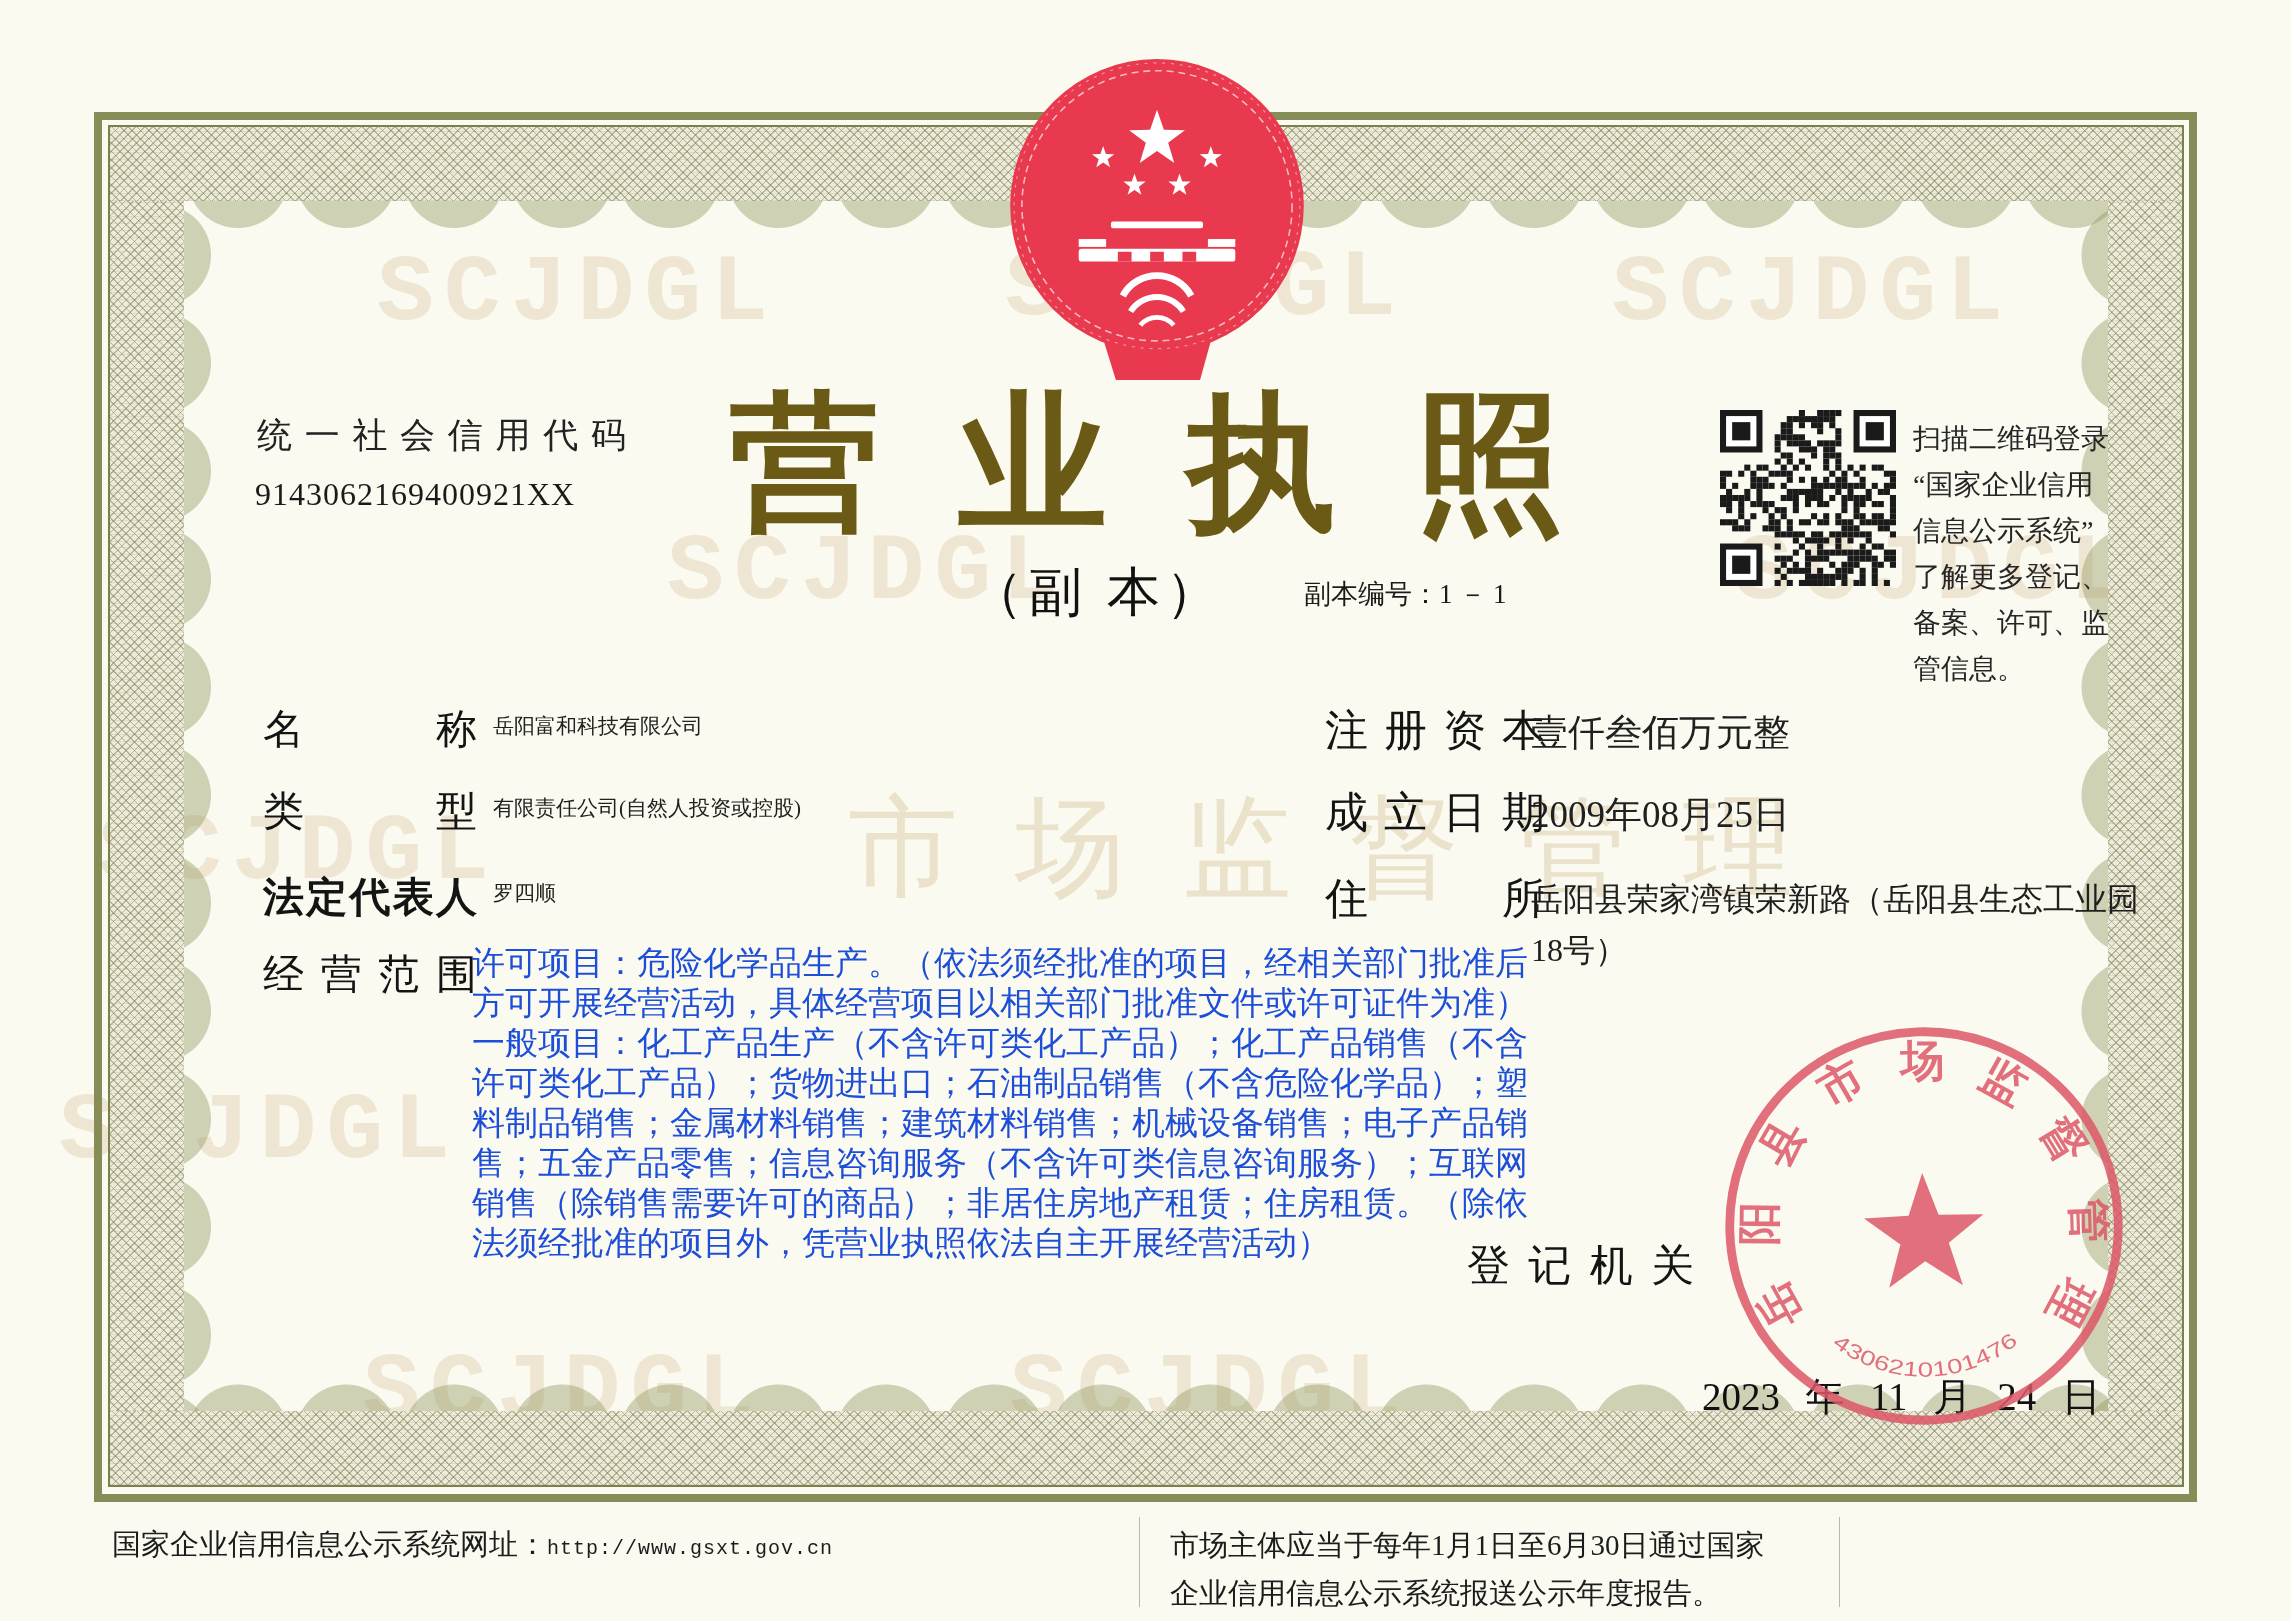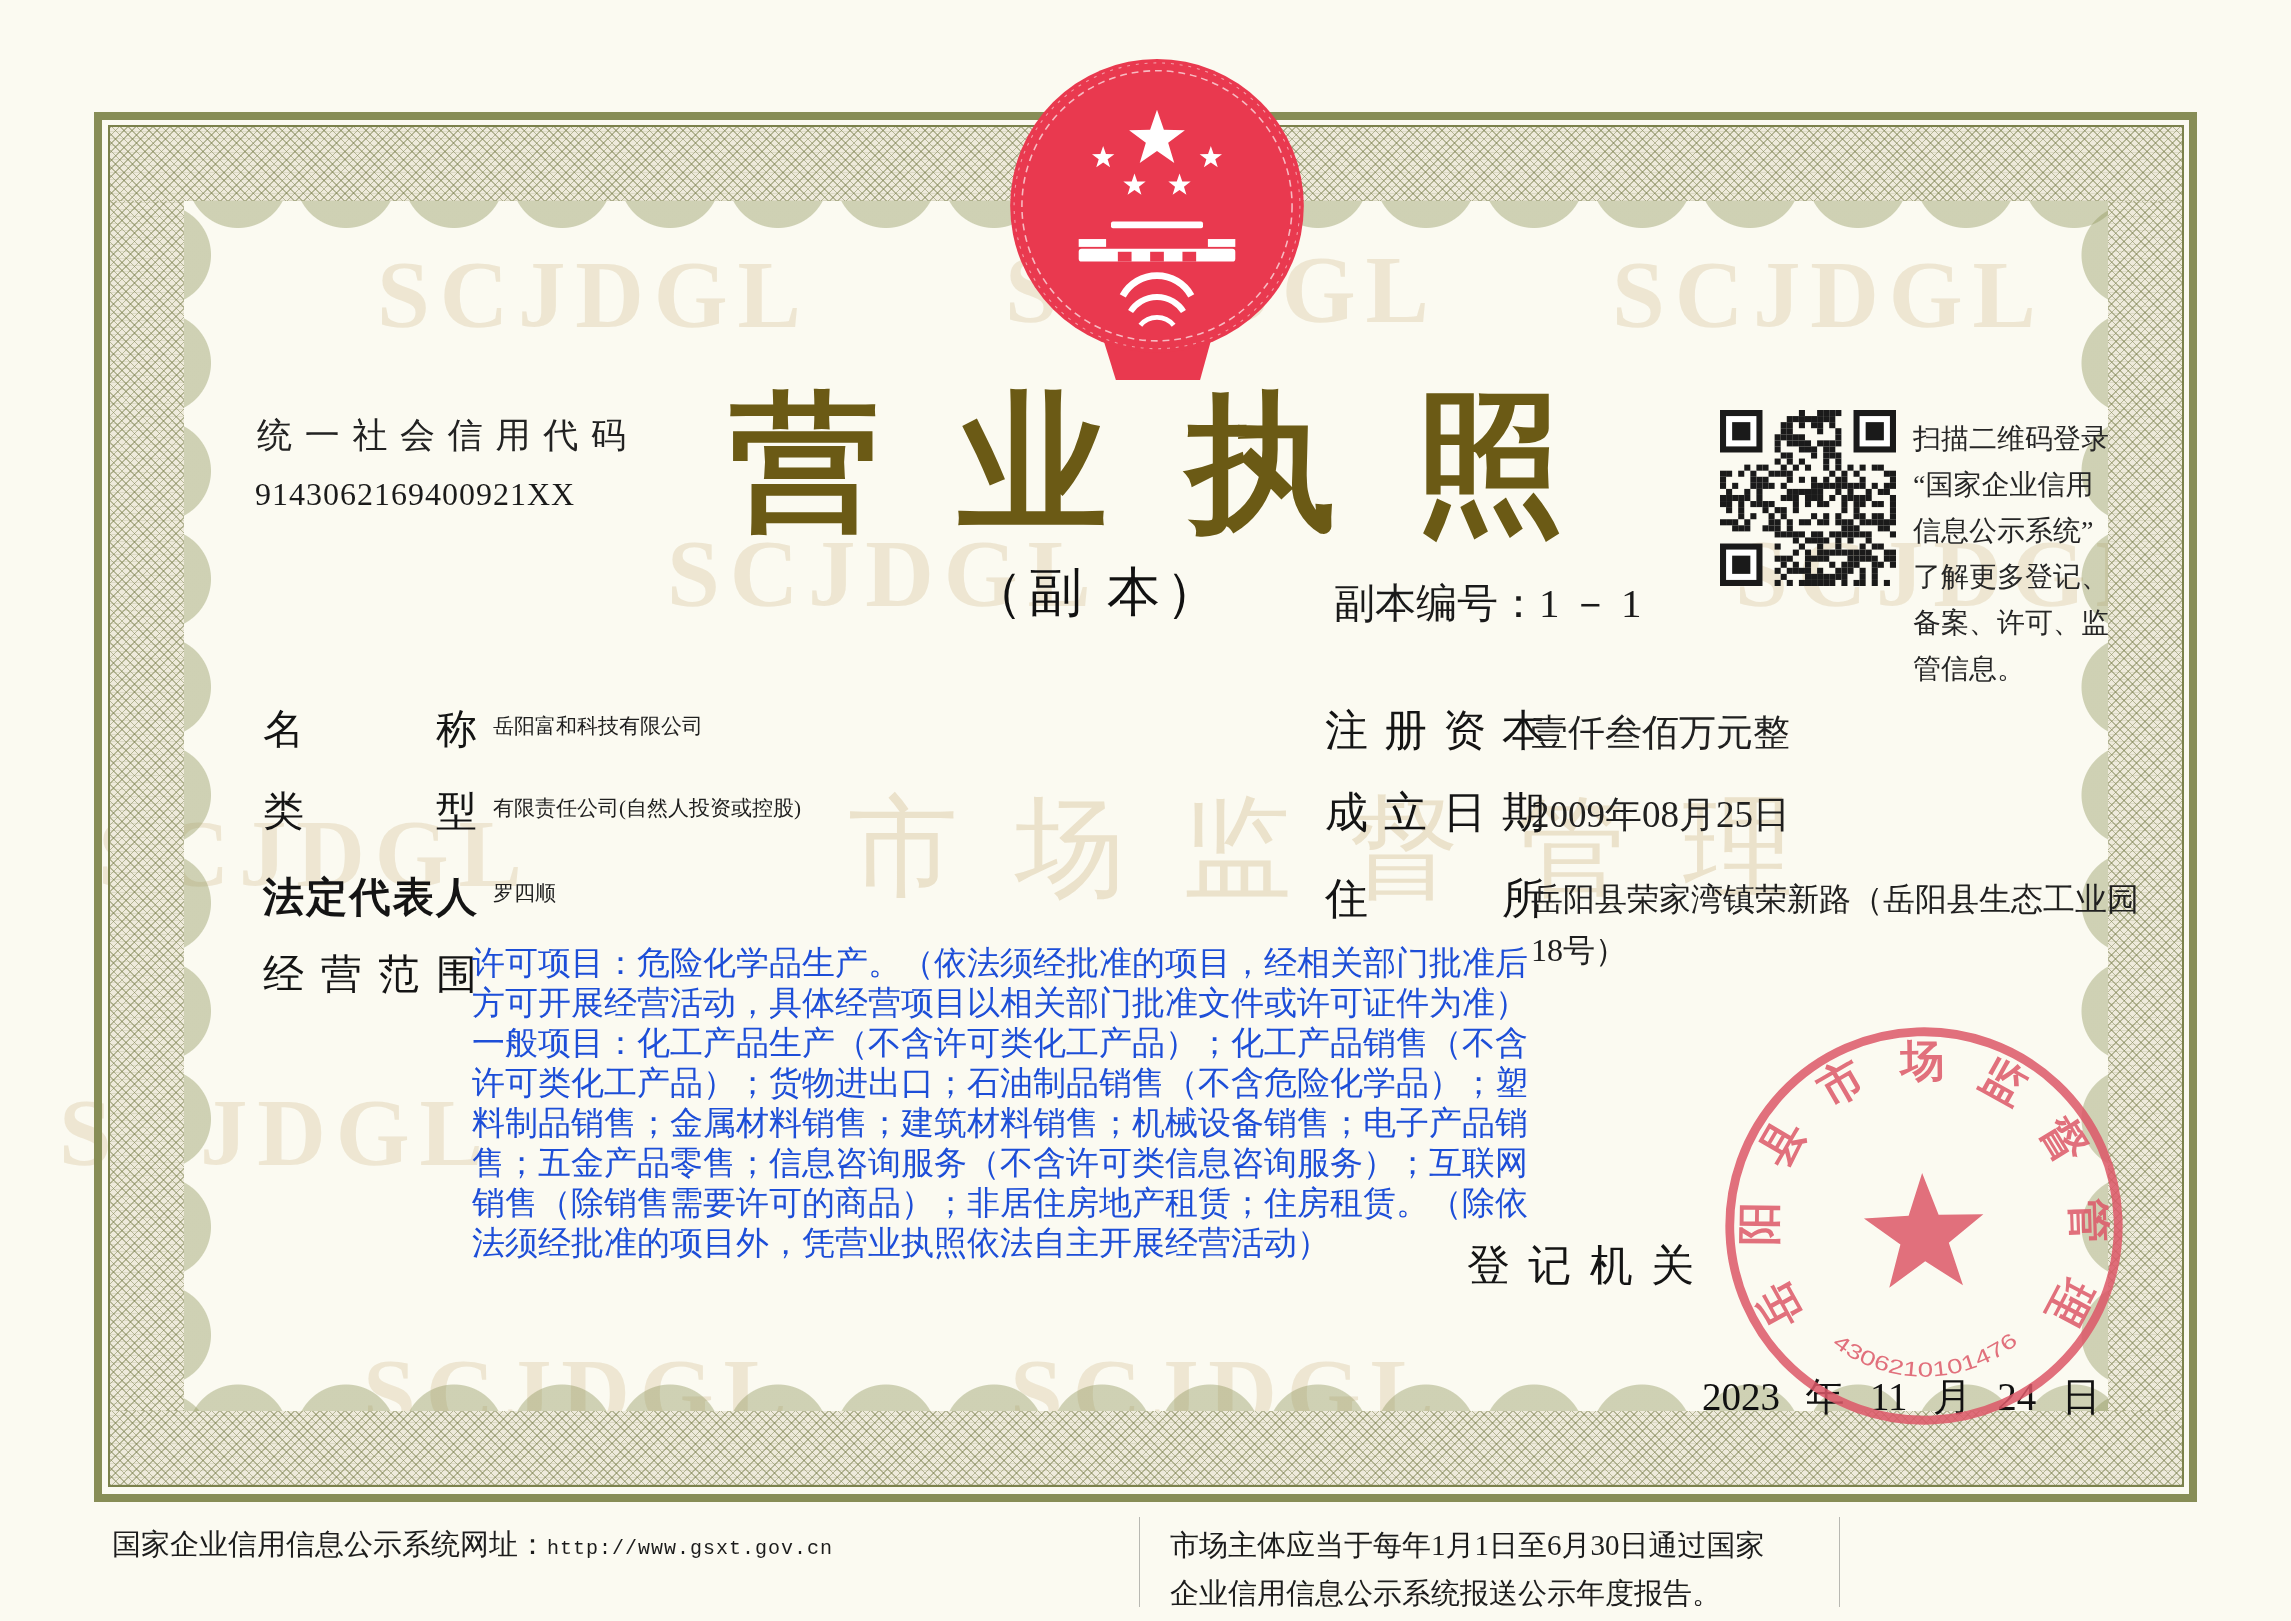--- a/index.html
+++ b/index.html
@@ -6,21 +6,21 @@
   .page{
     position:relative; width:2292px; height:1621px;
     background:#fbfaf1; overflow:hidden;
     font-family:"Liberation Serif","DejaVu Serif",serif;
     color:#1d1d1d;
   }
   .abs{position:absolute;}
 
   
   .wm{
-    position:absolute; font-family:Liberation Serif, serif;
+    position:absolute; font-family:Liberation Mono, monospace;
     font-weight:bold; font-size:95px; letter-spacing:9.8px;
     color:rgba(208,186,140,.30); z-index:1; white-space:nowrap;
   }
   .wm-center{
     position:absolute; left:848px; top:774px; width:1000px;
     font-size:110px; letter-spacing:57px; color:rgba(206,178,128,.34);
     font-family:"Liberation Serif",serif; z-index:1; white-space:nowrap;
   }
 
   
@@ -68,21 +68,21 @@
   
   .credit-label{left:257px; top:412px; font-size:35px; letter-spacing:12.7px; color:#222; z-index:4;}
   .credit-code{left:255px; top:476px; font-size:32px; letter-spacing:1px; color:#1a1a1a; z-index:4;font-family:Liberation Serif, serif;}
   .doc-title{
     left:50%; top:388px; transform:translateX(-50%); padding-left:15.7px;
     font-family:"DejaVu Sans","Liberation Sans",sans-serif;
     font-size:149px; font-weight:bold; letter-spacing:13.7px; line-height:1;
     color:#6b5a15; z-index:4; white-space:nowrap;
   }
   .doc-subtitle{left:970px; top:557px; font-size:53px; letter-spacing:5.9px; color:#111; z-index:4; white-space:nowrap;}
-  .copy-no{left:1304px; top:576px; font-size:41px; color:#1a1a1a; z-index:4; white-space:nowrap;margin-left:30px;}
+  .copy-no{left:1304px; top:576px; font-size:27px; color:#1a1a1a; z-index:4; white-space:nowrap;}
 
   .qr-box{left:1720px; top:410px; z-index:4;}
   .qr-caption{left:1913px; top:416px; width:245px; font-size:28px; line-height:46px; color:#262626; z-index:4;}
 
   
   .flabel{
     position:absolute; left:263px; width:214px; font-size:41px; color:#141414;
     text-align:justify; text-align-last:justify; z-index:4;
   }
   .rlabel{

